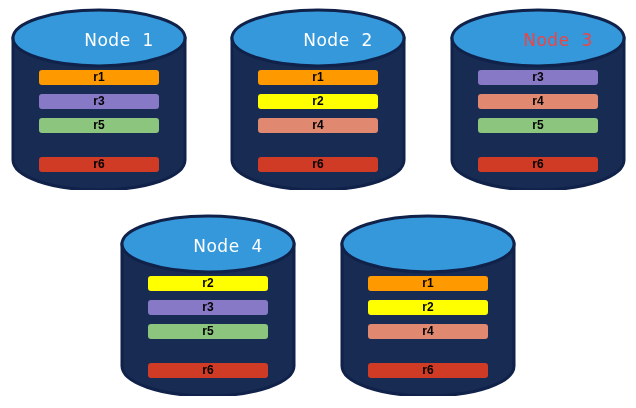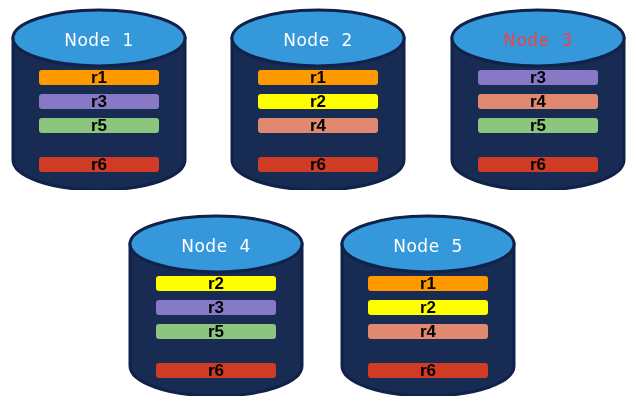--- a/index.html
+++ b/index.html
@@ -43,37 +43,38 @@
     top: 22px;
     width: 176px;
     text-align: center;
     color: #ffffff;
     font-size: 17px;
     font-family: "DejaVu Sans", sans-serif;
     letter-spacing: 0.5px;
     white-space: pre;
     z-index: 3;
     pointer-events: none;
+    padding-left: 20px;
   }
 
   .records {
     position: absolute;
     left: 28px;
     top: 62px;
     width: 120px;
     z-index: 3;
   }
 
   .record {
     height: 15px;
     border-radius: 3px;
     margin-bottom: 9px;
     text-align: center;
     line-height: 15px;
-    font-size: 17px;
+    font-size: 12px;
     font-weight: bold;
     color: #000000;
     font-family: "Liberation Sans", sans-serif;
   }
   .record:last-child { margin-bottom: 0; margin-top: 24px; }
 </style>
 </head>
 <body style="background: rgb(255, 255, 255);">
 
 <div id="canvas" style="background: rgb(255, 255, 255);">
@@ -115,42 +116,41 @@
     </svg>
     <div class="node-title" style="color: #ef4444;">Node  3</div>
     <div class="records">
         <div class="record" style="background: rgb(135, 121, 198); color: rgb(0, 0, 0);">r3</div>
         <div class="record" style="background: rgb(224, 136, 112); color: rgb(0, 0, 0);">r4</div>
         <div class="record" style="background: rgb(140, 197, 125); color: rgb(0, 0, 0);">r5</div>
         <div class="record" style="background: rgb(208, 59, 38); color: rgb(0, 0, 0);">r6</div>
       </div>
   </div>
 
-  <div class="node" style="left: 128px; top: 214px;">
+  <div class="node" style="left: 120px; top: 214px;">
     <svg class="cyl-svg" viewBox="0 0 176 182" preserveAspectRatio="none">
       <defs></defs>
       <path class="cyl-body" d="M2,30 L2,152 A86,30 0 0 0 174,152 L174,30 Z" fill="#182B52" stroke="#11224A" stroke-width="3"></path>
       <ellipse class="cyl-top" cx="88" cy="30" rx="86" ry="28" fill="#3498DB" stroke="#11224A" stroke-width="3"></ellipse>
     </svg>
     <div class="node-title" style="color: rgb(255, 255, 255);">Node  4</div>
     <div class="records">
         <div class="record" style="background: rgb(255, 255, 0); color: rgb(0, 0, 0);">r2</div>
         <div class="record" style="background: rgb(135, 121, 198); color: rgb(0, 0, 0);">r3</div>
         <div class="record" style="background: rgb(140, 197, 125); color: rgb(0, 0, 0);">r5</div>
         <div class="record" style="background: rgb(208, 59, 38); color: rgb(0, 0, 0);">r6</div>
       </div>
   </div>
 
   <div class="node" style="left: 340px; top: 214px;">
     <svg class="cyl-svg" viewBox="0 0 176 182" preserveAspectRatio="none">
       <defs></defs>
       <path class="cyl-body" d="M2,30 L2,152 A86,30 0 0 0 174,152 L174,30 Z" fill="#182B52" stroke="#11224A" stroke-width="3"></path>
       <ellipse class="cyl-top" cx="88" cy="30" rx="86" ry="28" fill="#3498DB" stroke="#11224A" stroke-width="3"></ellipse>
     </svg>
-    <div class="node-title" style="color: rgb(255, 255, 255);">Node  5</div>
     <div class="records">
         <div class="record" style="background: rgb(255, 153, 0); color: rgb(0, 0, 0);">r1</div>
         <div class="record" style="background: rgb(255, 255, 0); color: rgb(0, 0, 0);">r2</div>
         <div class="record" style="background: rgb(224, 136, 112); color: rgb(0, 0, 0);">r4</div>
         <div class="record" style="background: rgb(208, 59, 38); color: rgb(0, 0, 0);">r6</div>
       </div>
   </div>
 </div>
 
 </body></html>

